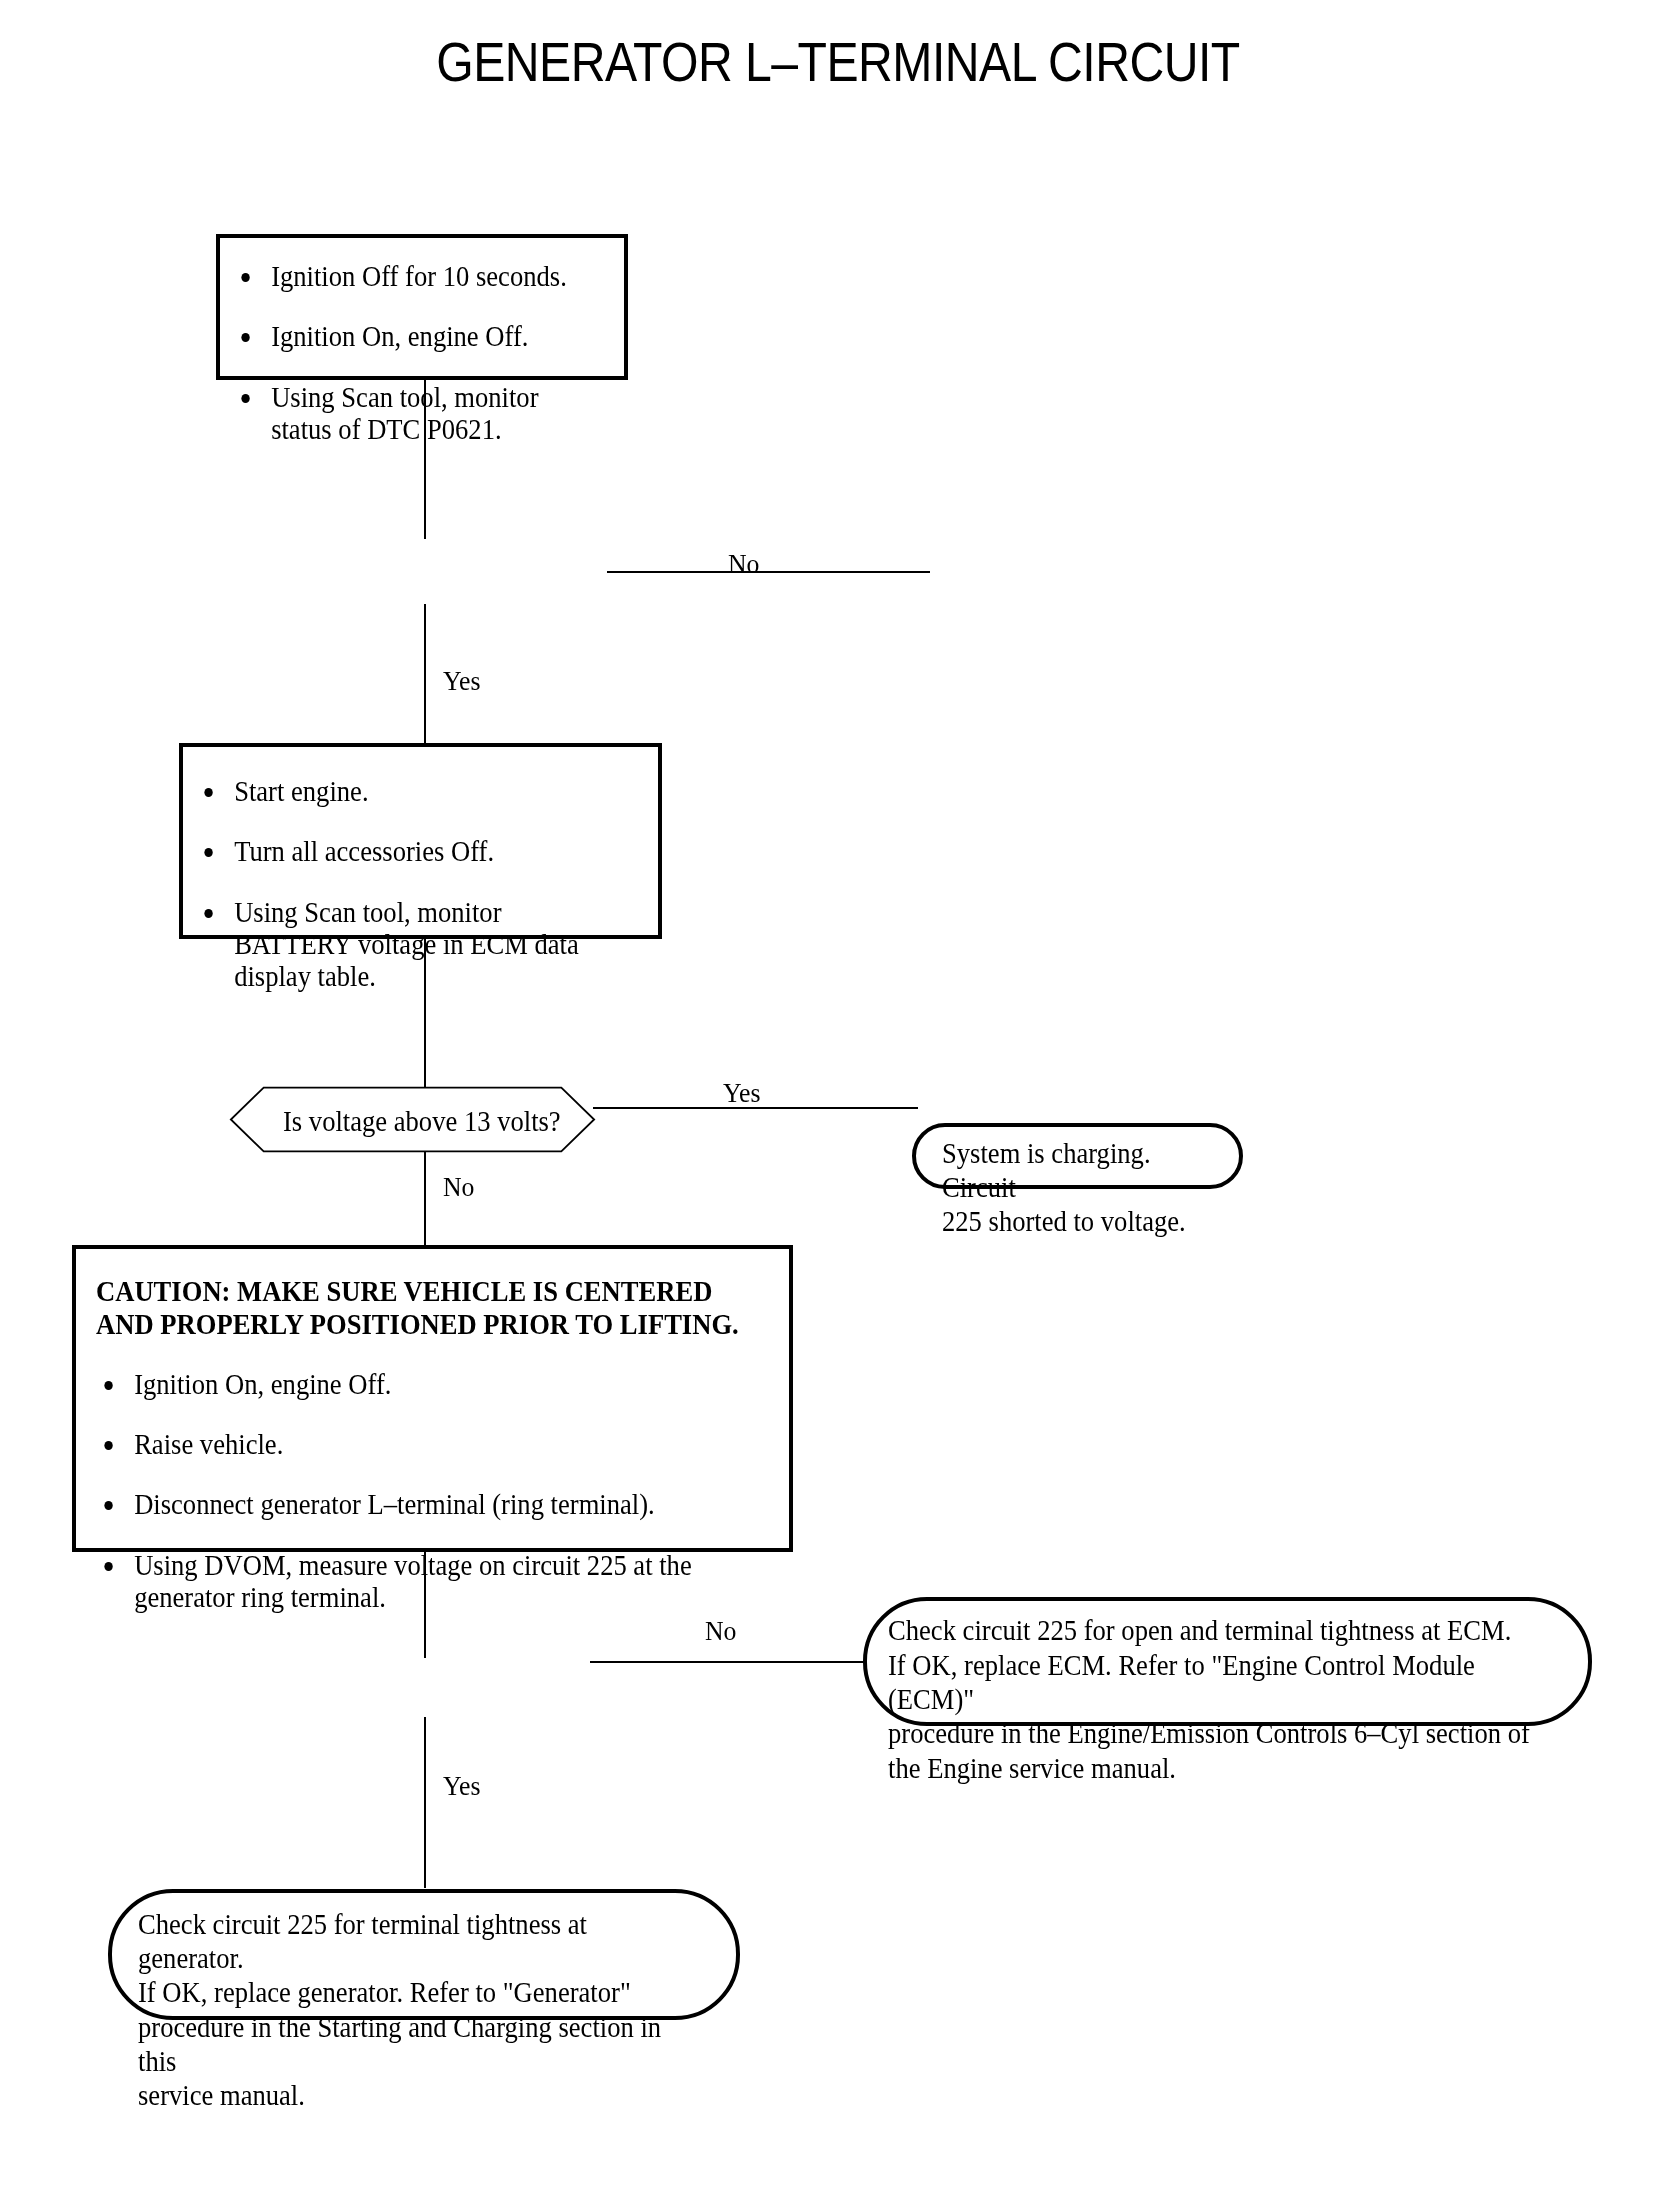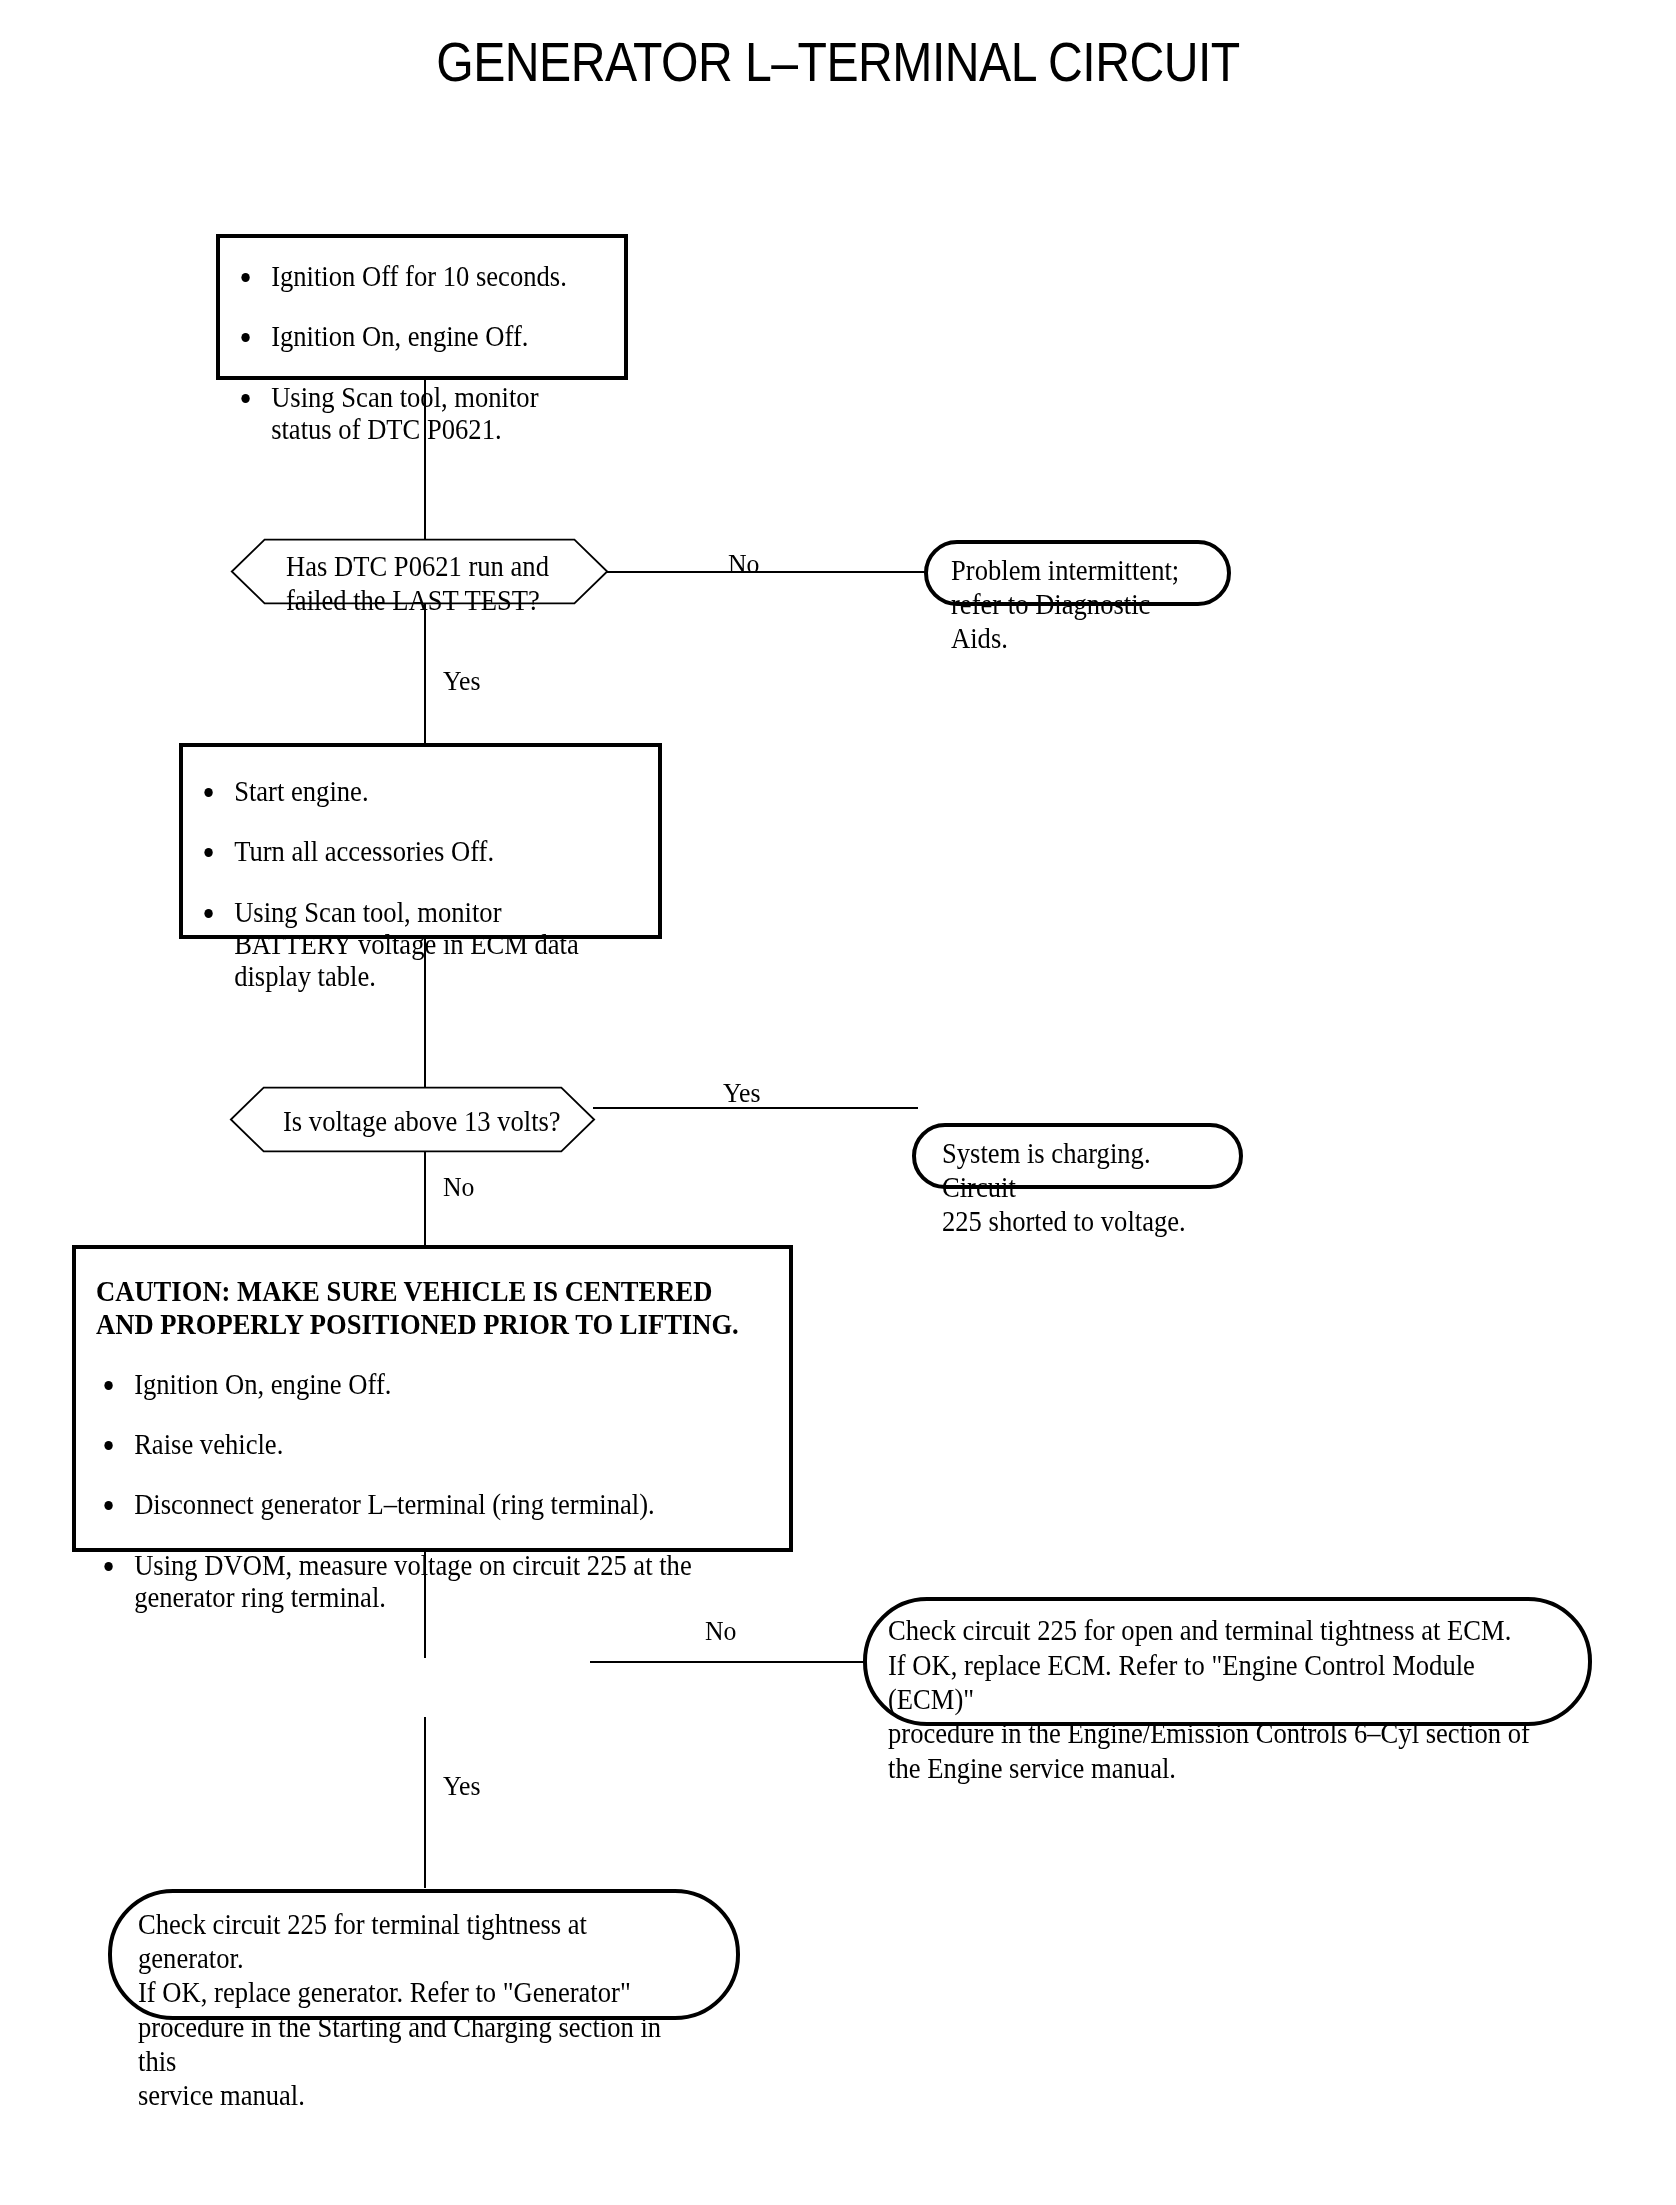--- a/index.html
+++ b/index.html
@@ -164,32 +164,21 @@
   <div class="branch-label" style="left:443px; top:1772px;">Yes</div>
 
   <div class="proc-box" style="left:216px; top:234px; width:412px; height:146px;">
     <ul class="bullet-list" style="margin:23px 0 0 13.4px;">
       <li>Ignition Off for 10 seconds.</li>
       <li>Ignition On, engine Off.</li>
       <li style="max-width:359px;">Using Scan tool, monitor status of DTC P0621.</li>
     </ul>
   </div>
 
-  <div class="hex" style="left:231px; top:539px; width:377px; height:65px;">
-    <svg width="377" height="65" viewBox="0 0 620 107">
-      <polygon points="55,1 565,1 619,53.5 565,106 55,106 1,53.5" fill="#ffffff" stroke="#000000" stroke-width="3"></polygon>
-    </svg>
-    <div class="hex-text" style="left:55px; top:11px;">Has DTC P0621 run and
-failed  the LAST TEST?</div>
-  </div>
-
-  <div class="term" style="left:924px; top:540px; width:307px; height:66px; border-radius:33px;">
-    <div class="term-text" style="left:23px; top:9.7px;">Problem intermittent;
-refer to Diagnostic Aids.</div>
-  </div>
+
 
   <div class="proc-box" style="left:179px; top:743px; width:483px; height:196px;">
     <ul class="bullet-list" style="margin:29px 0 0 13.4px;">
       <li>Start engine.</li>
       <li>Turn all accessories Off.</li>
       <li style="max-width:425px;">Using Scan tool, monitor BATTERY voltage in ECM data display table.</li>
     </ul>
   </div>
 
   <div class="hex" style="left:230px; top:1087px; width:365px; height:65px;">

